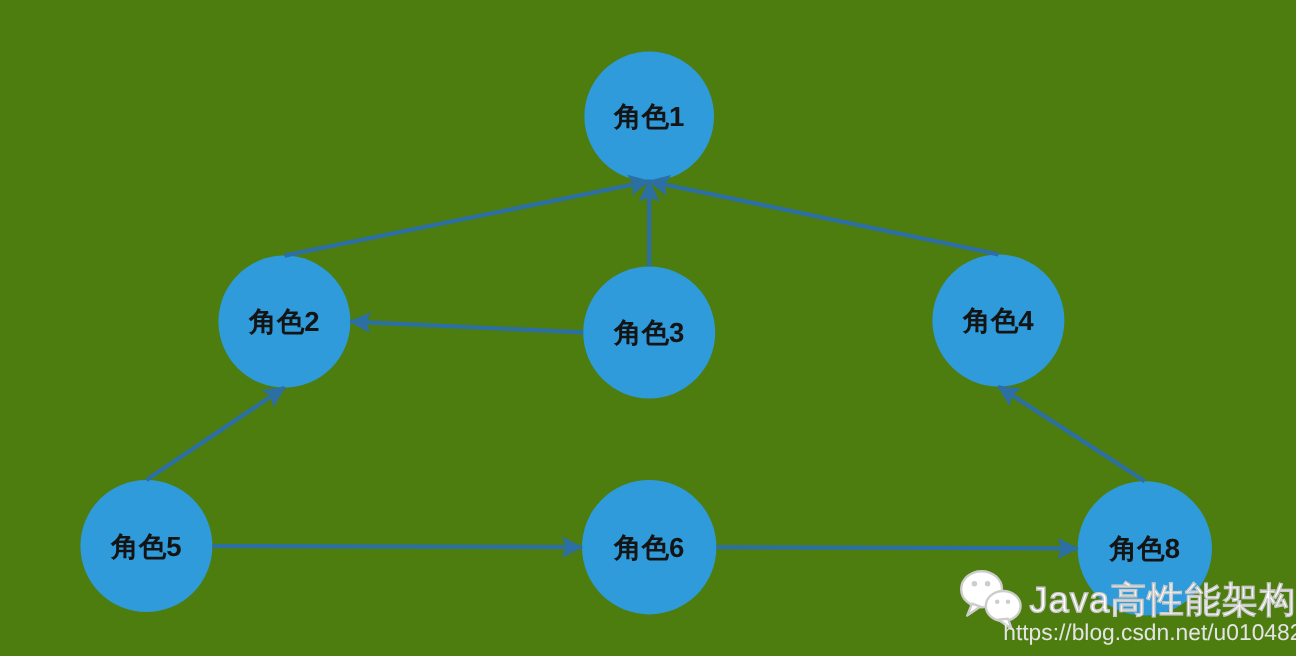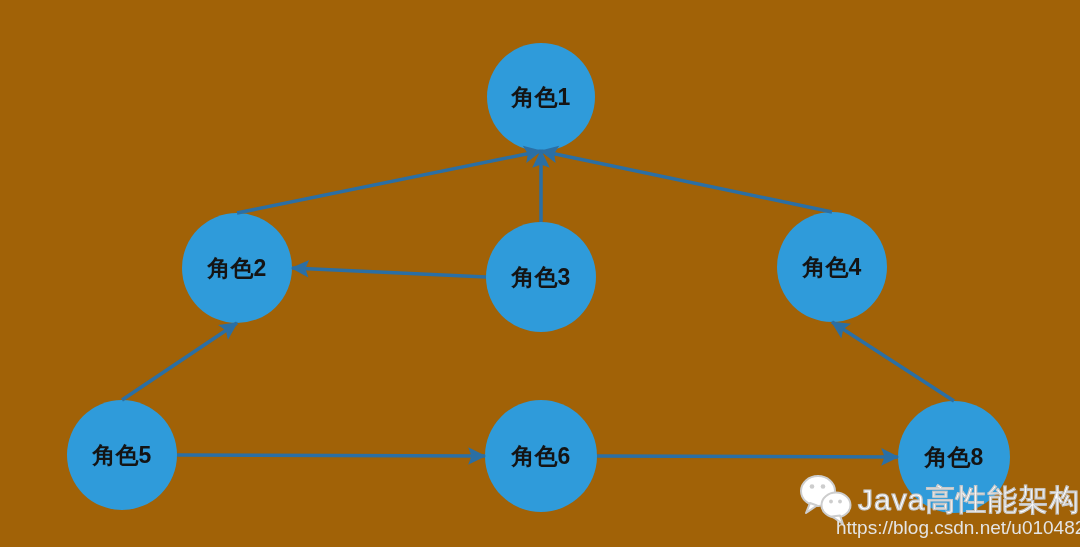--- a/index.html
+++ b/index.html
@@ -4,21 +4,21 @@
 <style>
   html, body { margin: 0; padding: 0; }
   body {
     font-family: "Liberation Sans", sans-serif;
     background: #ffffff;
   }
   .stage {
     position: relative;
     width: 1080px;
     height: 547px;
-    background: #a16207;
+    background: #4d7c0f;
     overflow: hidden;
   }
   .diagram-svg {
     position: absolute;
     left: 0; top: 0;
     width: 1080px;
     height: 547px;
   }
   .diagram-svg text {
     font-family: "Liberation Sans", sans-serif;

